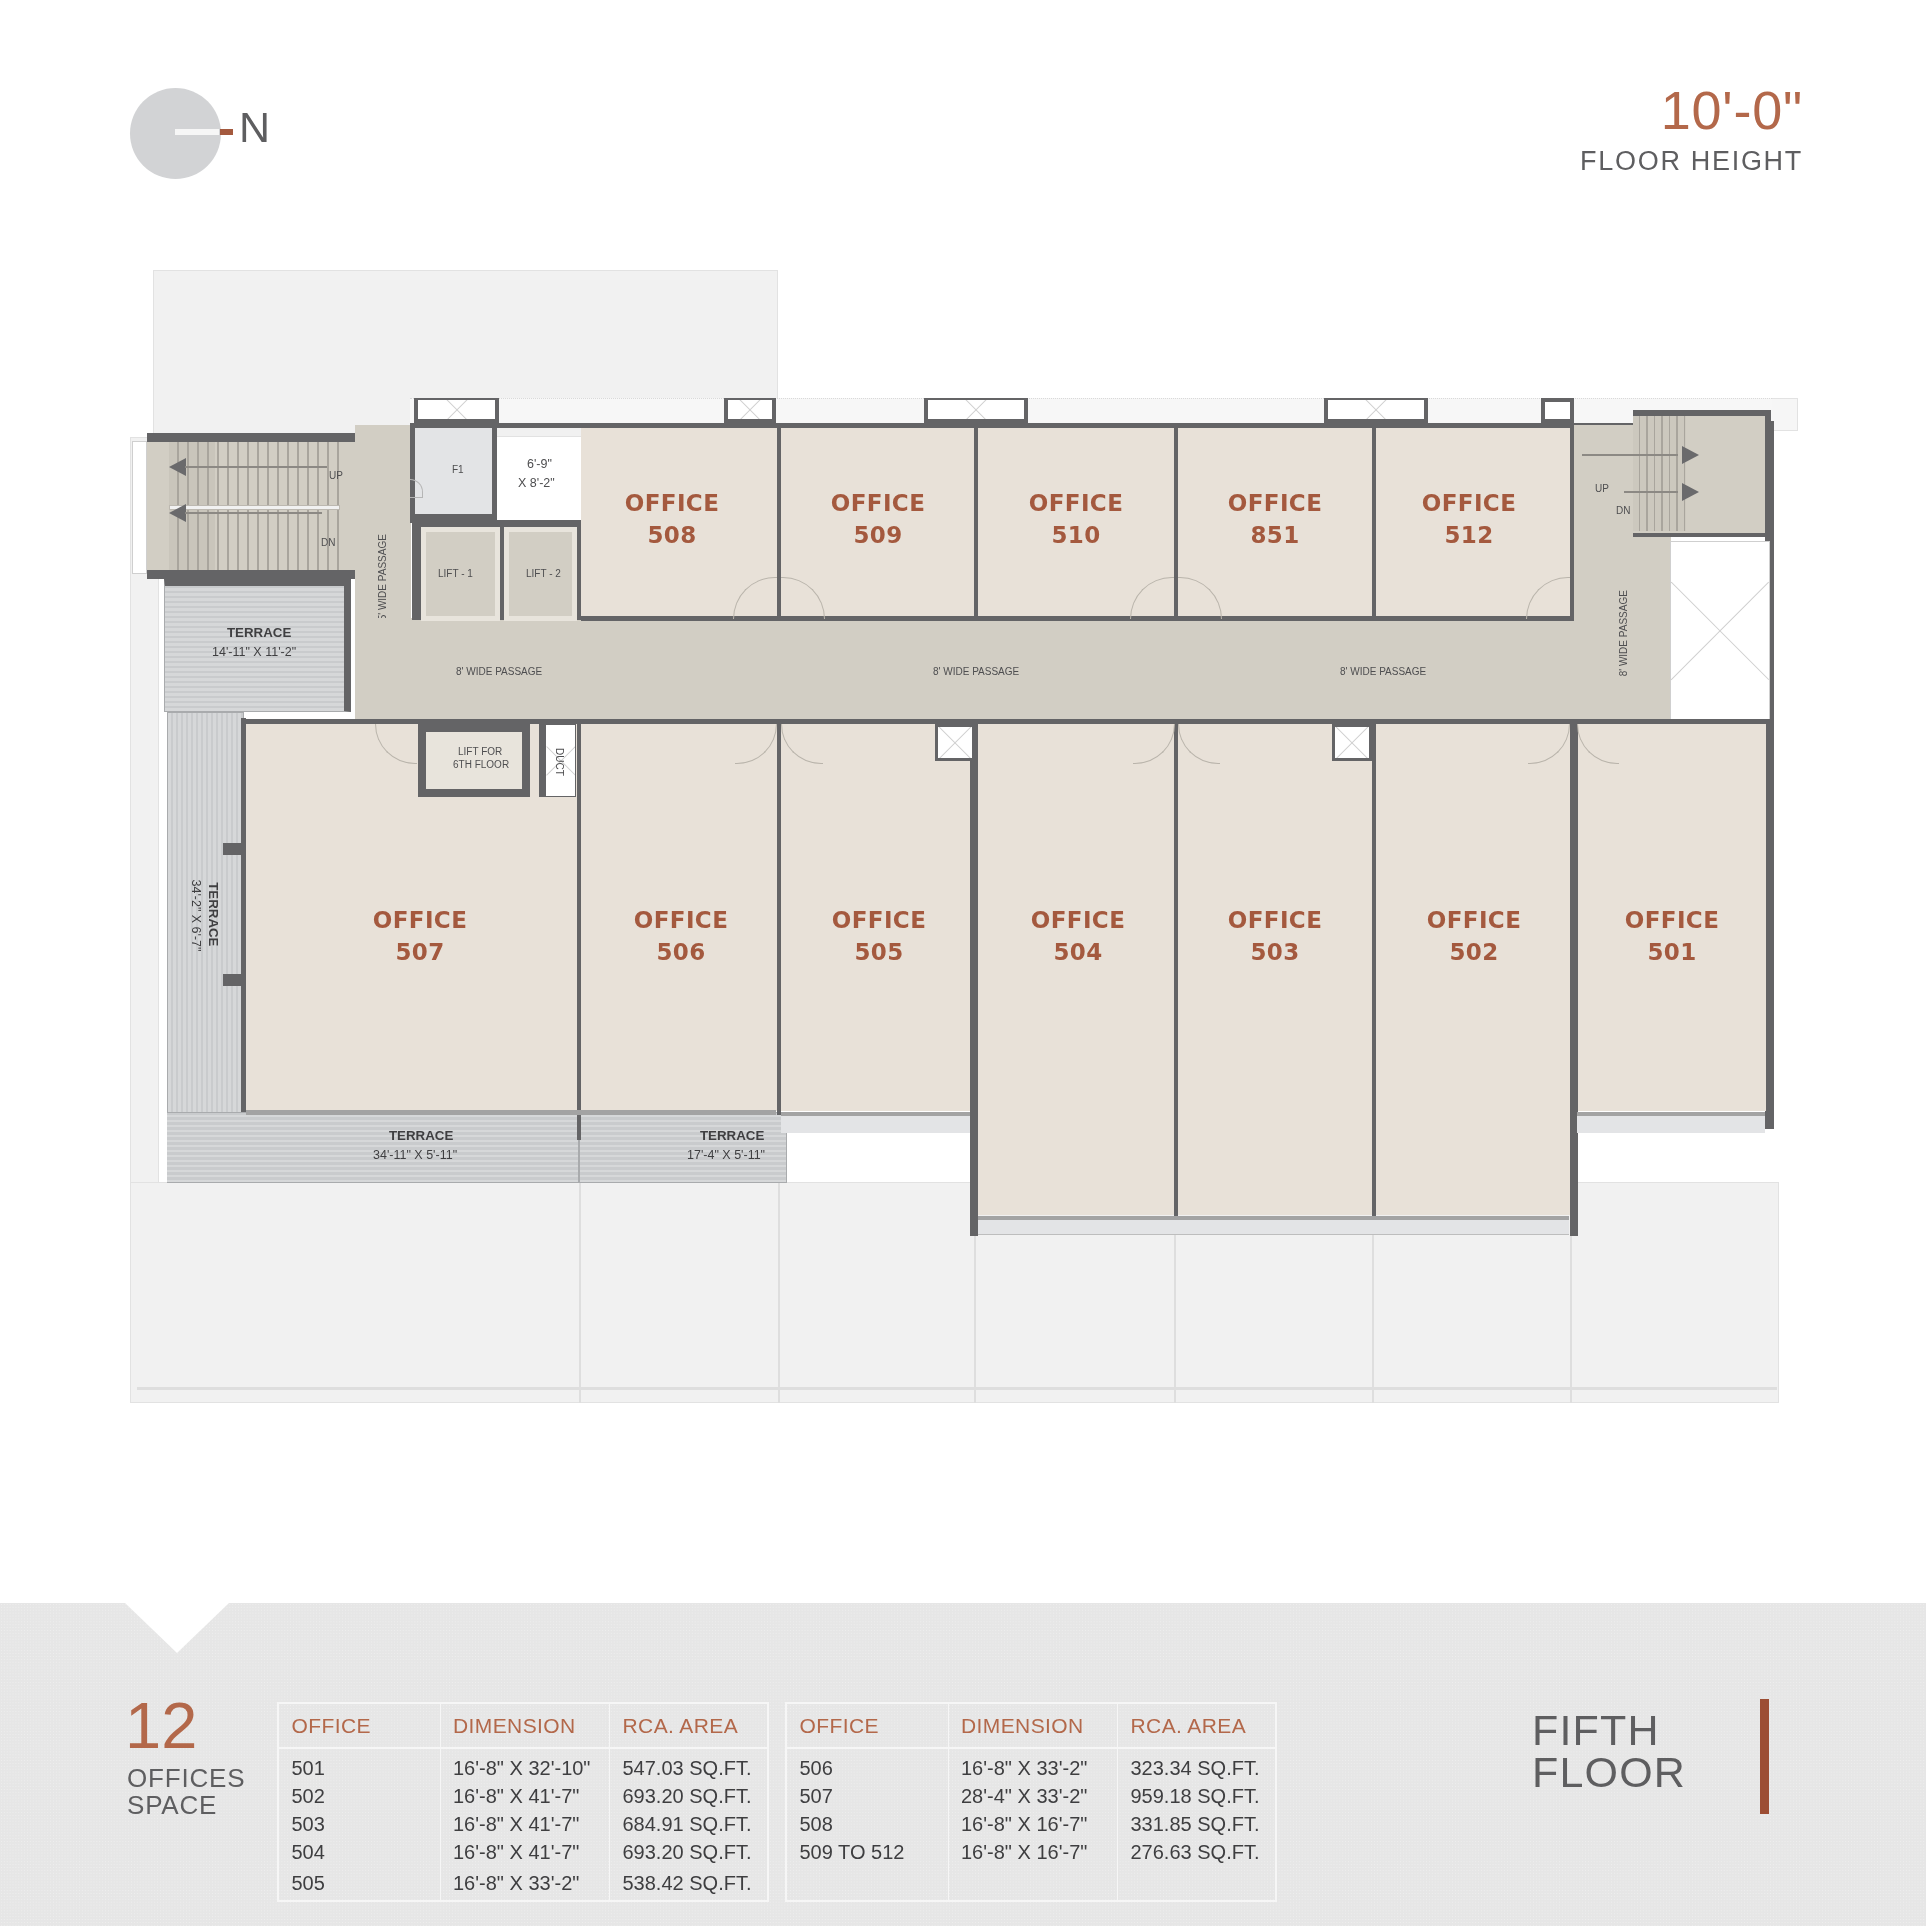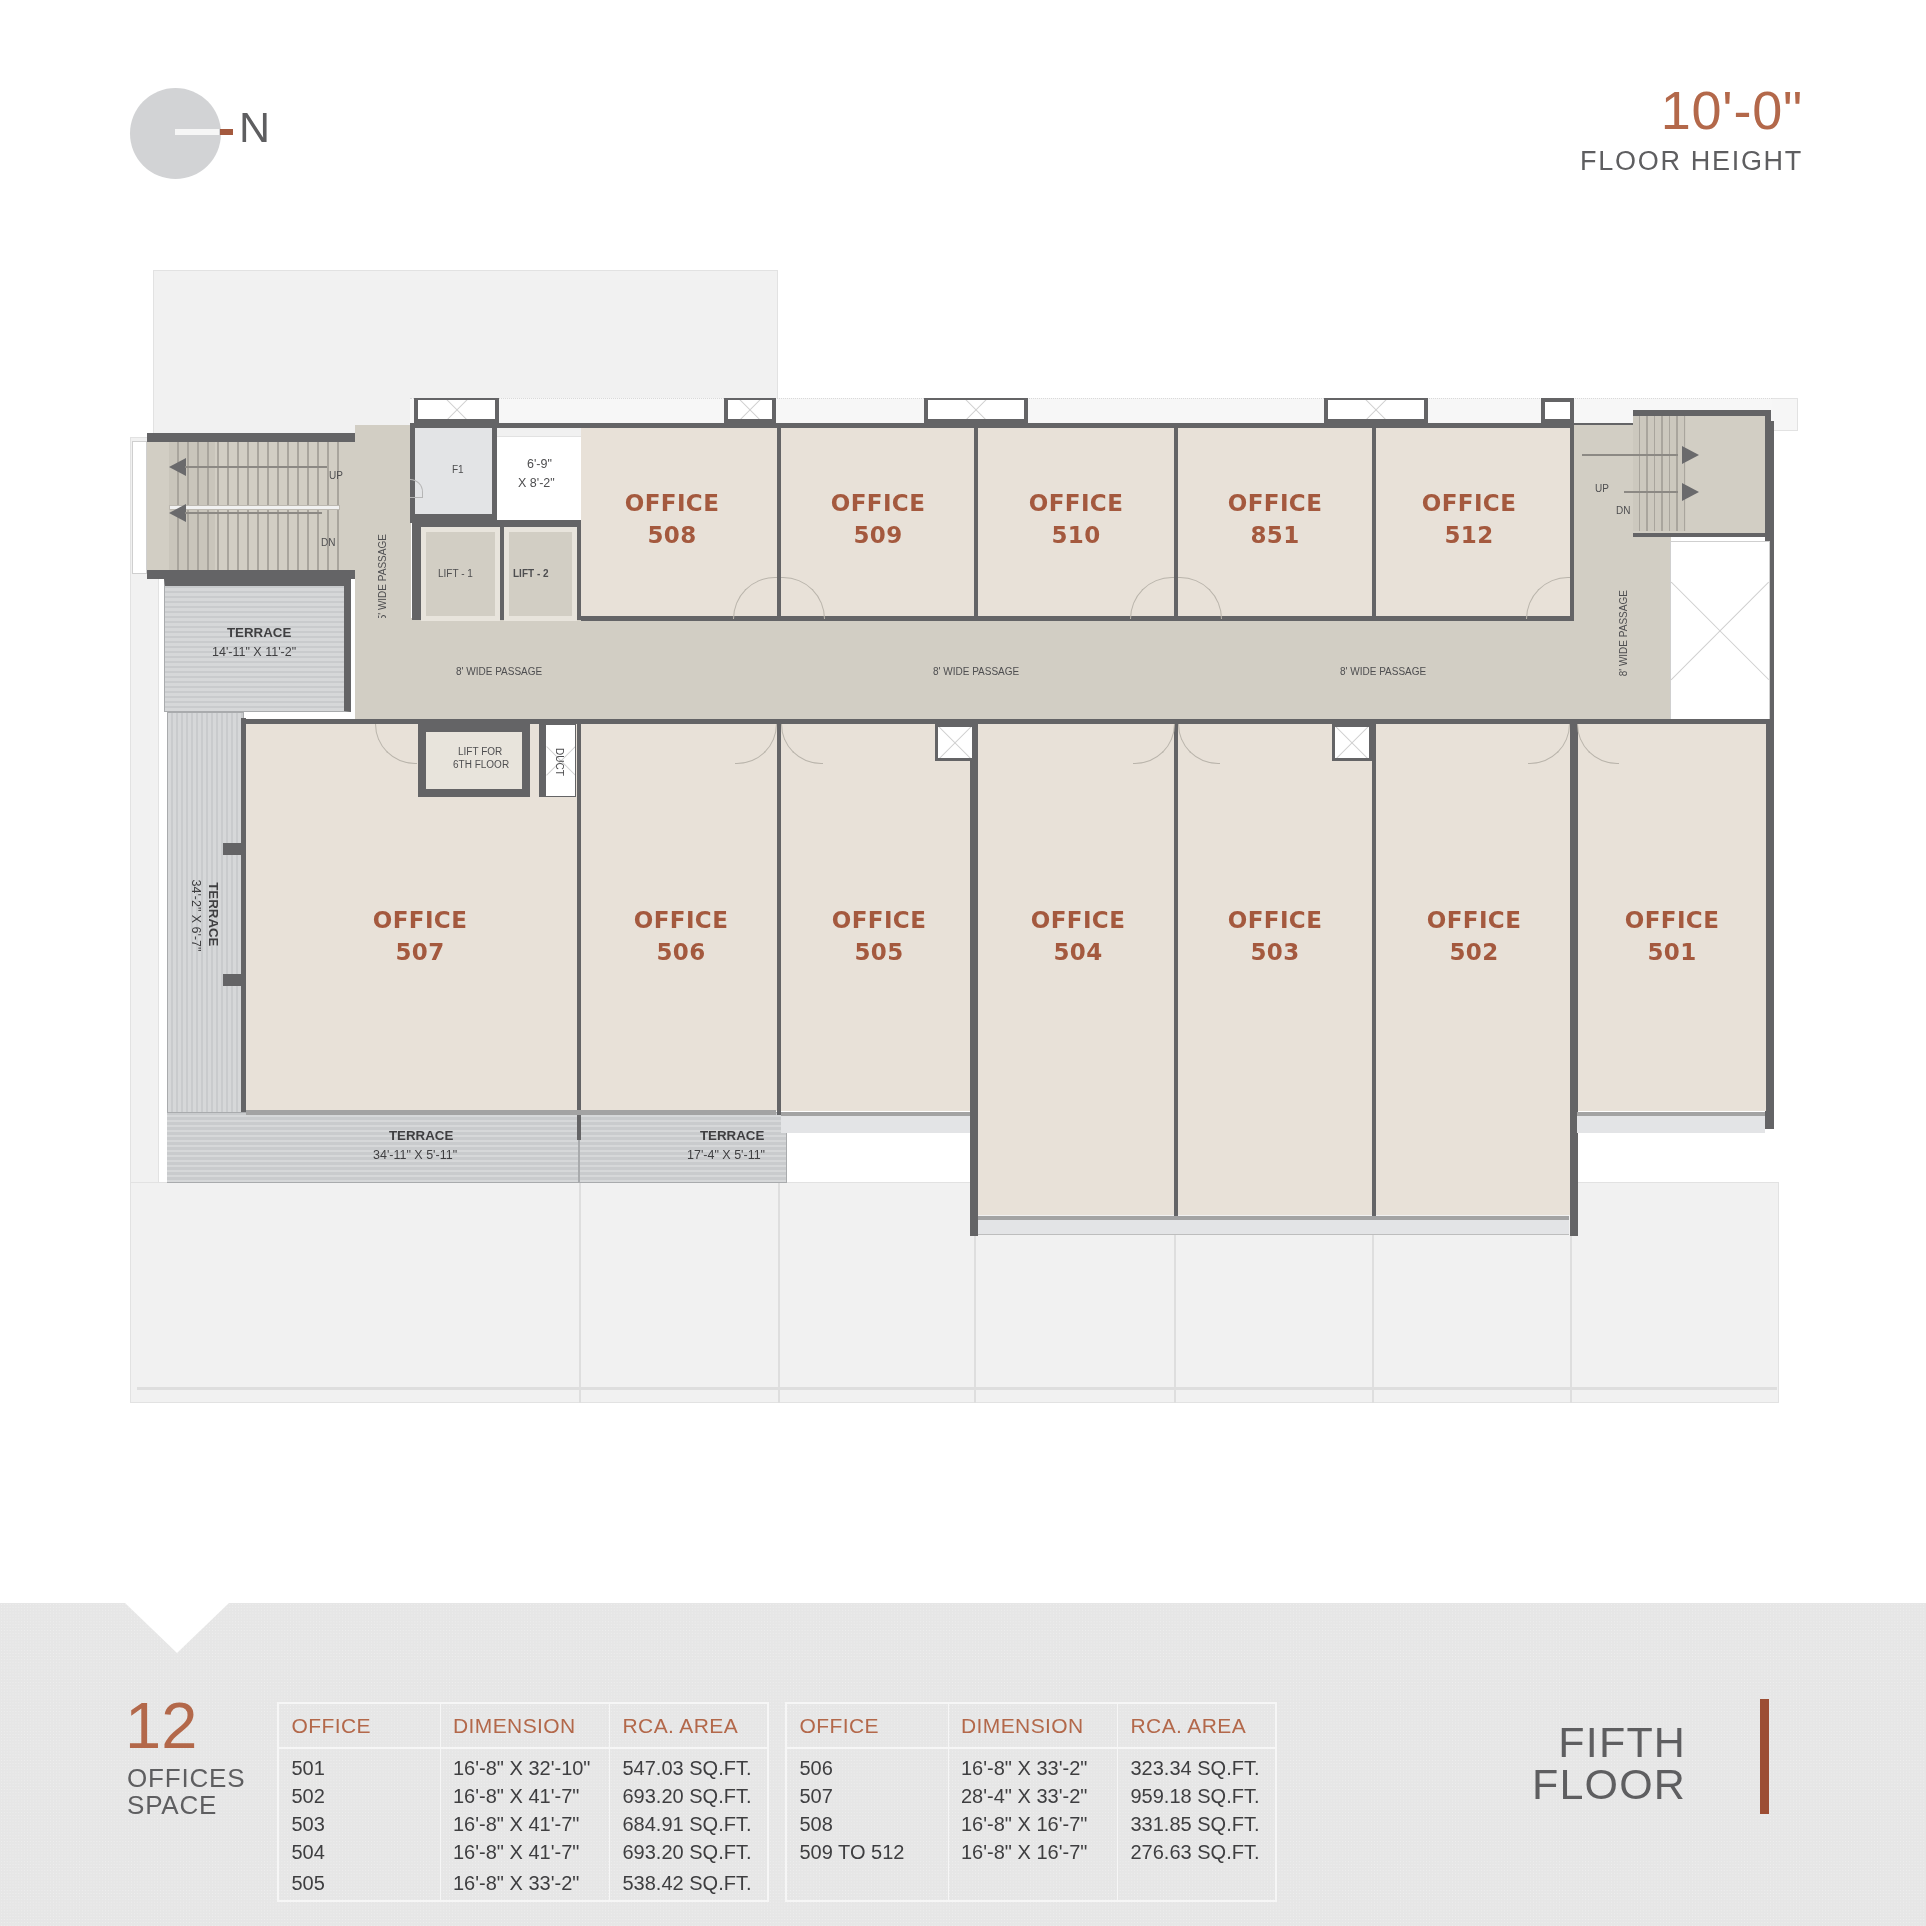--- a/index.html
+++ b/index.html
@@ -45,21 +45,21 @@
   .footer { left:0; top:1603px; width:1926px; height:323px; background:#e6e6e6;
             background-image:radial-gradient(rgba(255,255,255,0.35) 0.4px, transparent 0.4px); background-size:2.9px 2.9px; }
   .footer-notch { left:125px; top:1603px; width:0; height:0; border-left:52px solid transparent; border-right:52px solid transparent; border-top:50px solid #ffffff; }
   .count-num { left:125px; top:1686px; font-size:65px; line-height:79px; color:#b3684a; font-weight:300; }
   .count-lbl { left:127px; top:1765px; font-size:26px; line-height:27px; color:#5e5e60; letter-spacing:0.8px; }
   .area-table { border-collapse:collapse; border:2.1px solid #f6f6f6; }
   .area-table th, .area-table td { border-left:1.7px solid #f6f6f6; text-align:left; padding:0 0 0 12.5px; white-space:nowrap; }
   .area-table th { color:#b3684a; font-weight:normal; font-size:21px; height:43px; border-bottom:2.5px solid #f6f6f6; letter-spacing:0.4px; }
   .area-table td { color:#3e3e40; font-size:20px; height:28px; }
   .area-table tbody tr:first-child td { padding-top:5.8px; }
-  .floor-name { left:1532px; top:1709px; font-size:43px; line-height:42px; color:#5e5e60; text-align:right; letter-spacing:1.2px;margin-top:12px; }
+  .floor-name { left:1532px; top:1709px; font-size:43px; line-height:42px; color:#5e5e60; text-align:left; letter-spacing:1.2px; }
   .floor-bar { left:1760px; top:1699px; width:9.2px; height:115px; background:#9c4d33; }
 </style>
 </head>
 <body>
 
 <div class="abs compass-disc"></div>
 <div class="abs compass-needle"></div>
 <div class="abs compass-tip"></div>
 <div class="abs compass-n">N</div>
 
@@ -119,21 +119,21 @@
   <div class="abs" style="left:410px;top:423px;width:87px;height:100px;background:#e3e4e6;border:5.8px solid #646466;border-bottom:9.2px solid #646466;"></div>
   <div class="abs tiny" style="left:452px;top:464px;">F1</div>
   <div class="abs" style="left:410px;top:479px;width:12.5px;height:19px;border:1.2px solid #b5b5b5;border-left:none;border-radius:0 19px 0 0;"></div>
   <div class="abs tiny" style="left:527px;top:459px;font-size:12.5px;">6'-9"</div>
   <div class="abs tiny" style="left:518px;top:478px;font-size:12.5px;">X 8'-2"</div>
 
   <div class="abs wall" style="left:412px;top:520px;width:169px;height:100px;"></div>
   <div class="abs lift-box" style="left:421px;top:527px;width:79px;height:94px;border-width:5px;border-color:#e8e4dc;background:#d2cec4;"></div>
   <div class="abs tiny" style="left:438px;top:568px;">LIFT - 1</div>
   <div class="abs lift-box" style="left:504px;top:527px;width:73px;height:94px;border-width:5px;border-color:#e8e4dc;background:#d2cec4;"></div>
-  <div class="abs tiny" style="left:513px;top:568px;font-weight:bold;">LIFT - 2</div>
+  <div class="abs tiny" style="left:526px;top:568px;">LIFT - 2</div>
 
   <div class="abs terrace" style="left:164px;top:579px;width:187px;height:133px;border-right:7.5px solid #646466;border-top:7.5px solid #646466;"></div>
   <div class="abs terrace-label" style="left:227px;top:625px;">TERRACE</div>
   <div class="abs terrace-dim" style="left:212px;top:645px;">14'-11" X 11'-2"</div>
 
   <div class="abs terrace terrace-v" style="left:167px;top:712px;width:77px;height:470px;"></div>
   <div class="abs terrace-label" style="left:179px;top:906px;transform:rotate(90deg);width:67px;">TERRACE</div>
   <div class="abs terrace-dim" style="left:154px;top:908px;transform:rotate(90deg);width:83px;">34'-2" X 6'-7"</div>
   <div class="abs wall" style="left:223px;top:843px;width:27px;height:11.7px;"></div>
   <div class="abs wall" style="left:223px;top:974px;width:27px;height:11.7px;"></div>

